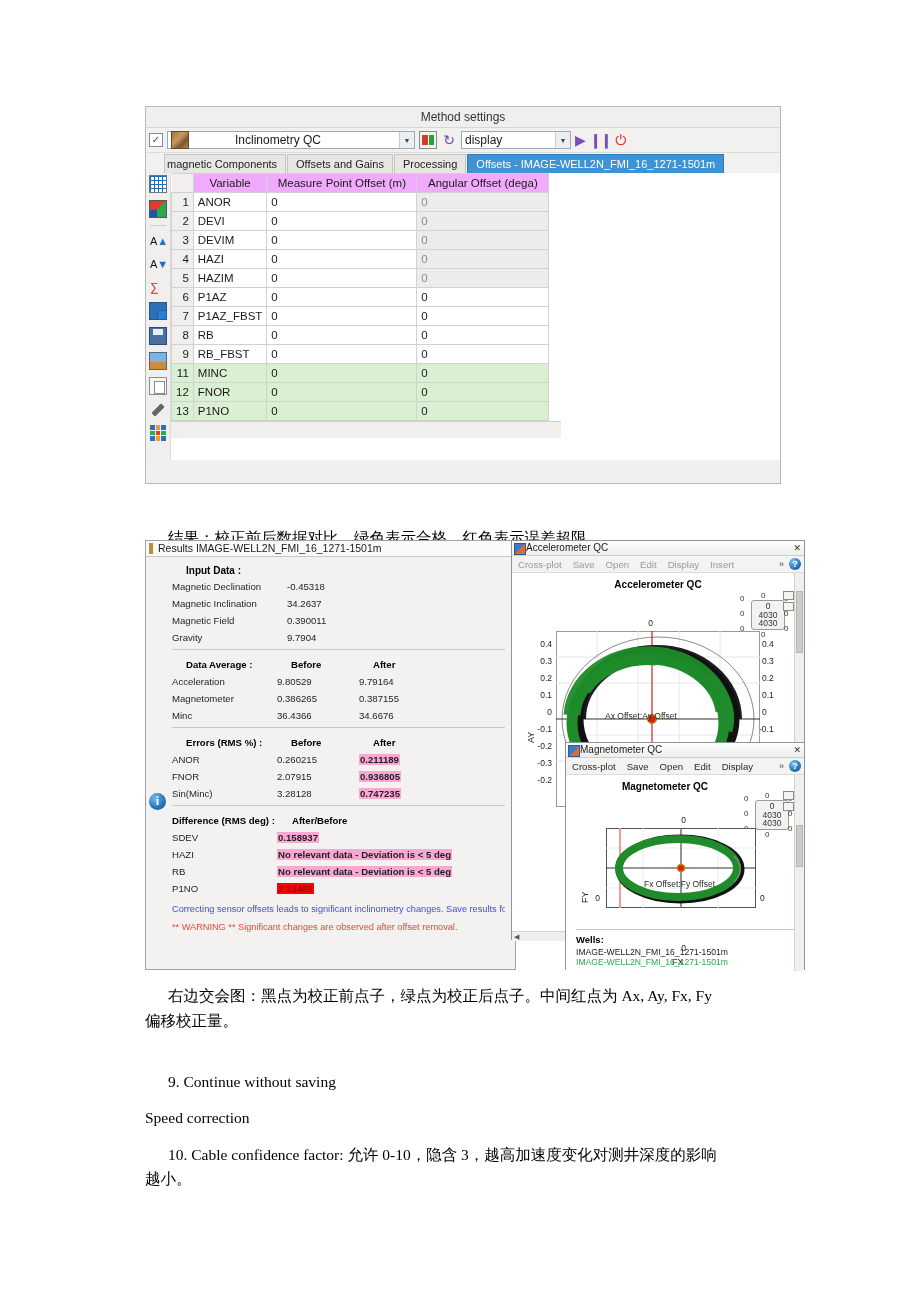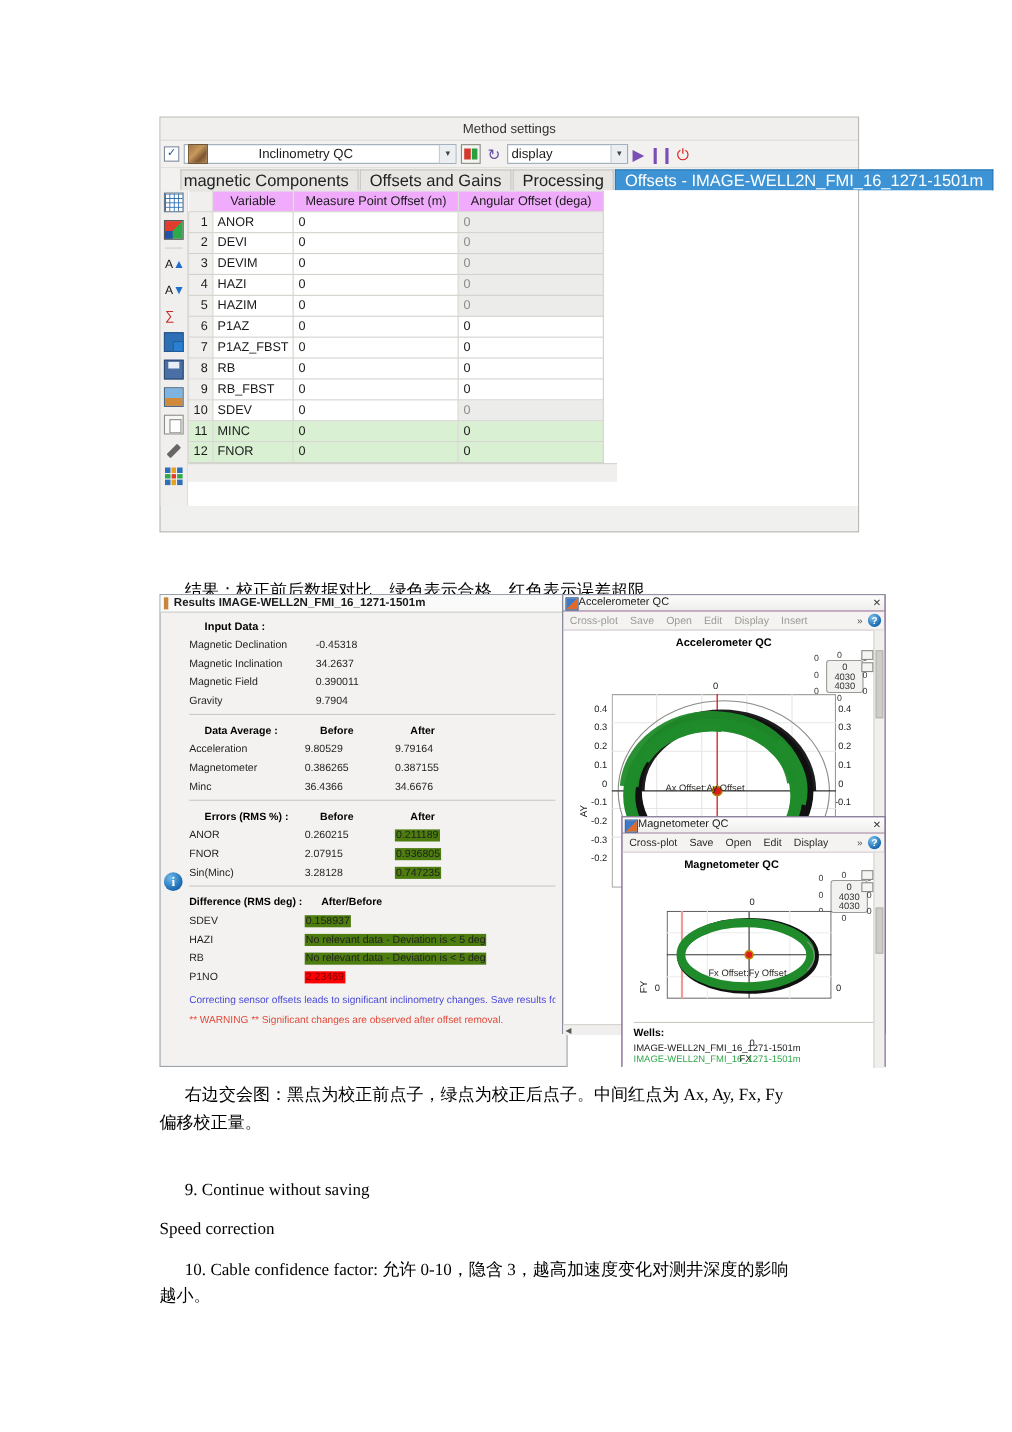--- a/index.html
+++ b/index.html
@@ -53,21 +53,21 @@
   .ic-green{background:#f4f4f2;border:1px solid #8a8a84;}
   .ic-green:after{content:"";position:absolute;left:2px;top:3px;width:6px;height:10px;background:#d23a2e;}
   .ic-green:before{content:"";position:absolute;right:2px;top:3px;width:5px;height:10px;background:#28a03c;}
   .ic-refresh{color:#6a4fa3;font-size:14px;line-height:16px;text-align:center;}
   .btn-play{color:#7a4fb5;font-size:14px;line-height:16px;}
   .btn-pause{color:#7a4fb5;font-size:14px;line-height:16px;letter-spacing:-1px;font-weight:bold;}
   .btn-power{color:#d71f1f;font-size:14px;line-height:16px;}
 
   .ms-tabs{height:20px;display:flex;align-items:flex-end;background:#f2f1ef;padding-left:18px;}
   .tab{
-    height:19px;line-height:19px;padding:0 8px;font-size:15px;color:#222;
+    height:19px;line-height:19px;padding:0 8px;font-size:11px;color:#222;
     background:#e7e6e3;border:1px solid #c5c4c0;border-bottom:none;margin-right:1px;
     white-space:nowrap;box-sizing:border-box;
   }
   .tab.active{background:#3d93d4;color:#fff;border-color:#2d7cb8;}
   .tab.clipped{padding-left:2px;}
 
   .ms-body{display:flex;height:287px;}
   .vtoolbar{
     width:24px;background:#f0efed;border-right:1px solid #dcdcd8;
     padding-top:2px;display:flex;flex-direction:column;align-items:center;gap:7px;
@@ -121,42 +121,42 @@
   
   .shot2{position:absolute;left:145px;top:540px;width:660px;height:430px;}
 
   .results{
     position:absolute;left:0;top:0;width:371px;height:430px;
     background:#f3f2f0;border:1px solid #9aa3ab;box-sizing:border-box;
     font-family:"Liberation Sans",sans-serif;
   }
   .res-title{
     height:15px;line-height:15px;font-size:10.5px;color:#1a1a1a;
-    padding-left:12px;background:#fafafa;border-bottom:1px solid #c9c9c4;position:relative;font-weight:bold;
+    padding-left:12px;background:#fafafa;border-bottom:1px solid #c9c9c4;position:relative;
   }
   .res-title:before{content:"";position:absolute;left:3px;top:2px;width:4px;height:11px;background:#c8863a;}
   .res-body{position:relative;padding:8px 10px 0 26px;font-size:9.6px;color:#1f1f1f;}
   .info-badge{
     position:absolute;left:3px;top:236px;width:17px;height:17px;border-radius:50%;
     background:radial-gradient(circle at 35% 30%, #6fb9ea, #1769b0 70%);
     color:#fff;font-size:12px;font-weight:bold;font-family:"Liberation Serif",serif;
     text-align:center;line-height:17px;
   }
   .sec-head{font-weight:bold;font-size:10px;color:#000;margin-bottom:5px;}
   .row2{display:flex;margin-bottom:6px;}
   .row2 .lbl{width:115px;flex:none;}
   .row3{display:flex;margin-bottom:6px;}
   .row3 .lbl{width:105px;flex:none;}
   .row3 .v1{width:82px;flex:none;}
   .row3 .v2{flex:1;}
   .headrow .lbl,.headrow .v1,.headrow .v2{font-weight:bold;color:#000;}
   .headrow .v1,.headrow .v2{text-align:left;}
   .headrow .lbl{padding-left:14px;}
   .hr{height:1px;background:#c9c9c4;margin:6px 0 9px 0;}
-  .hl-g{background:#4d7c0f;padding:0 1px;}
+  .hl-g{background:#f9a8d4;padding:0 1px;font-weight:bold;}
   .hl-r{background:#ff0000;color:#7a0000;padding:0 1px;}
   .note-blue{color:#4a4ad8;font-size:9.2px;margin-top:10px;white-space:nowrap;overflow:hidden;}
   .note-red{color:#e04a3a;font-size:9.2px;margin-top:8px;white-space:nowrap;overflow:hidden;}
 
   
   .qcwin{position:absolute;background:#701a75;border:1px solid #8c96a0;box-sizing:border-box;font-family:"Liberation Sans",sans-serif;}
   .qc-acc{left:366px;top:0;width:294px;height:400px;}
   .qc-mag{left:420px;top:202px;width:240px;height:228px;}
   .qc-tbar{
     height:14px;line-height:14px;font-size:10px;color:#1a1a1a;padding-left:14px;
@@ -321,35 +321,35 @@
                 <td>RB</td>
                 <td>0</td>
                 <td>0</td>
               </tr>
             <tr>
                 <td class="rownum">9</td>
                 <td>RB_FBST</td>
                 <td>0</td>
                 <td>0</td>
               </tr>
-            <tr class="dis">
-                <td class="rownum">10</td>
-                <td>SDEV</td>
-                <td>0</td>
-                <td class="val">0</td>
-              </tr>
             <tr class="green">
                 <td class="rownum">11</td>
                 <td>MINC</td>
                 <td>0</td>
                 <td>0</td>
               </tr>
             <tr class="green">
                 <td class="rownum">12</td>
                 <td>FNOR</td>
+                <td>0</td>
+                <td>0</td>
+              </tr>
+            <tr class="green">
+                <td class="rownum">13</td>
+                <td>P1NO</td>
                 <td>0</td>
                 <td>0</td>
               </tr>
           </tbody>
         </table>
         <div class="grid-filler"></div>
       </div>
     </div>
   </div>
 

